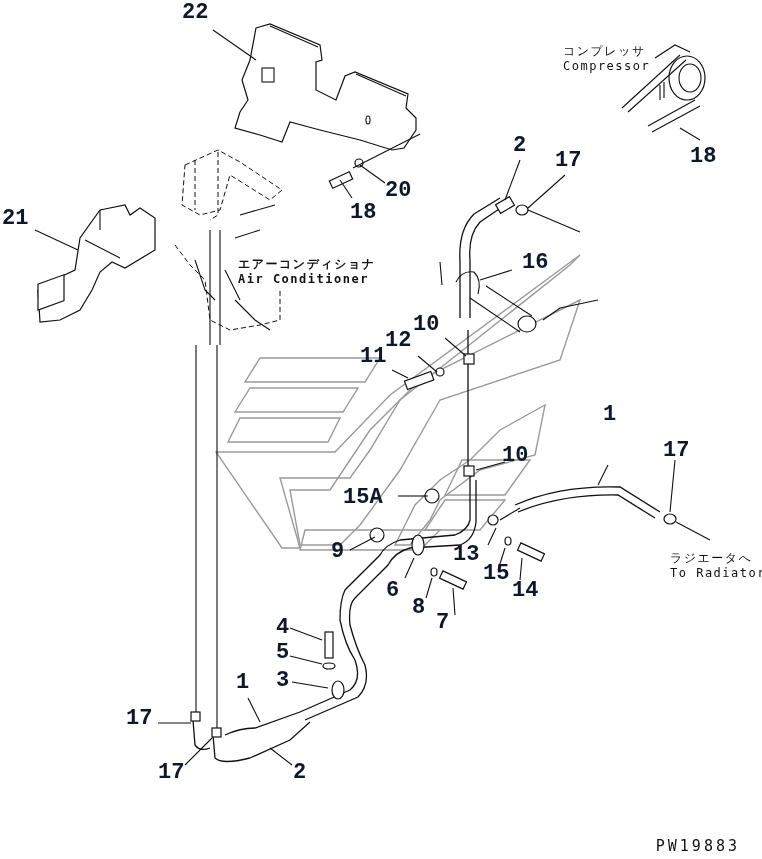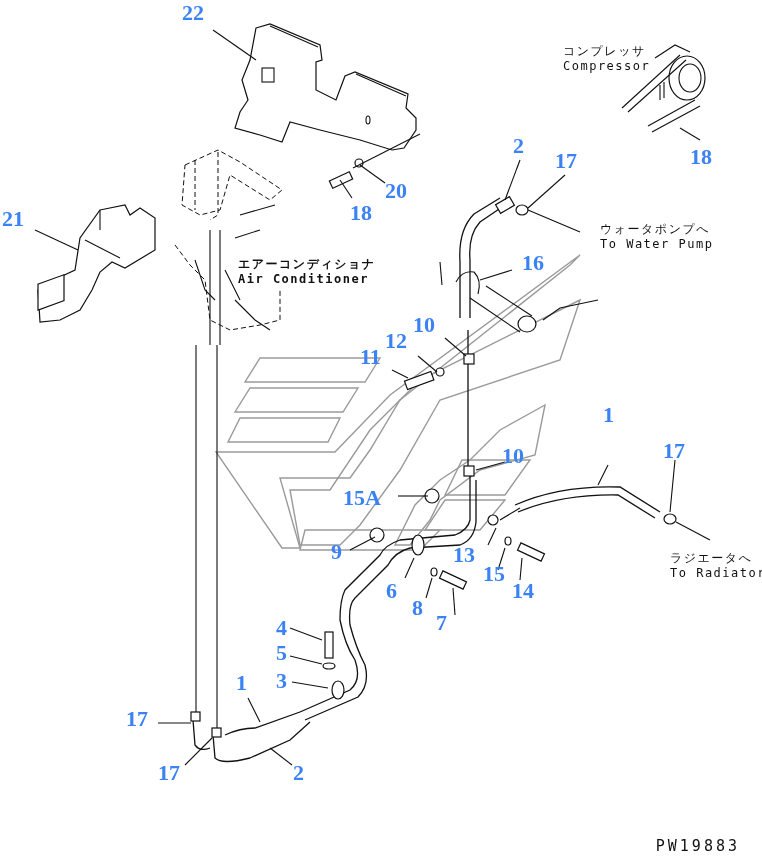--- a/index.html
+++ b/index.html
@@ -1,20 +1,20 @@
 <!DOCTYPE html>
 <html><head>
 <meta charset="utf-8">
 <style>
   html, body { margin: 0; padding: 0; background: #ffffff; }
   body { width: 762px; height: 859px; position: relative; overflow: hidden;
          font-family: "Liberation Sans", sans-serif; }
   #canvas { position: absolute; left: 0; top: 0; width: 762px; height: 859px; }
-  .callout { position: absolute; font-family: Liberation Serif, serif;
-             font-weight: bold; font-size: 22px; color: #3b82f6; line-height: 1; }
+  .callout { position: absolute; font-family: Liberation Mono, monospace;
+             font-weight: bold; font-size: 22px; color: #0f172a; line-height: 1; }
   .note { position: absolute; font-family: "DejaVu Sans Mono", monospace;
           font-size: 12px; color: #111; letter-spacing: 1.5px; line-height: 15px;
           white-space: nowrap; }
   .drawno { position: absolute; right: 22px; bottom: 4px;
             font-family: "DejaVu Sans Mono", monospace; font-size: 15px;
             letter-spacing: 3px; color: #111; margin-left: 20px; }
   svg .ln { stroke: #111; stroke-width: 1.1; fill: none; }
   svg .part { stroke: #111; stroke-width: 1.2; fill: #fff; }
   svg .dash { stroke: #111; stroke-width: 1; fill: none; stroke-dasharray: 5 3; }
   svg .logo { stroke: #9a9a9a; stroke-width: 1.4; fill: none; }
@@ -158,24 +158,20 @@
     <path class="ln" d="M292,765 L270,748"></path>
     <path class="ln" d="M500,520 L520,508"></path>
   </g>
 </svg>
 
 
 <div class="note" style="left:563px; top:44px;">
   <div>コンプレッサ</div>
   <div>Compressor</div>
 </div>
-<div class="note" style="left:600px; top:222px;">
-  <div>ウォータポンプへ</div>
-  <div>To Water Pump</div>
-</div>
 <div class="note" style="left:238px; top:257px;font-weight:bold;">
   <div>エアーコンディショナ</div>
   <div>Air Conditioner</div>
 </div>
 <div class="note" style="left:670px; top:551px;">
   <div>ラジエータへ</div>
   <div>To Radiator</div>
 </div>
 
 

